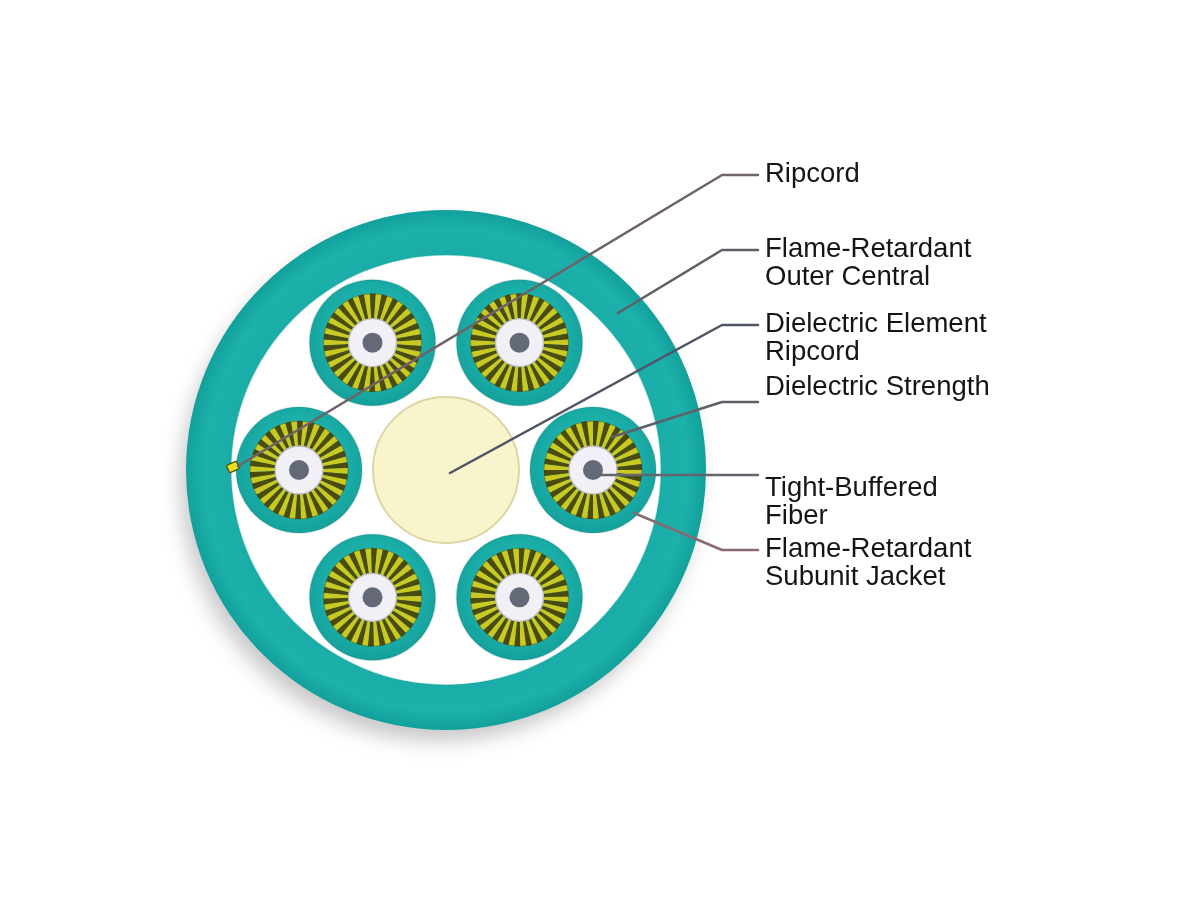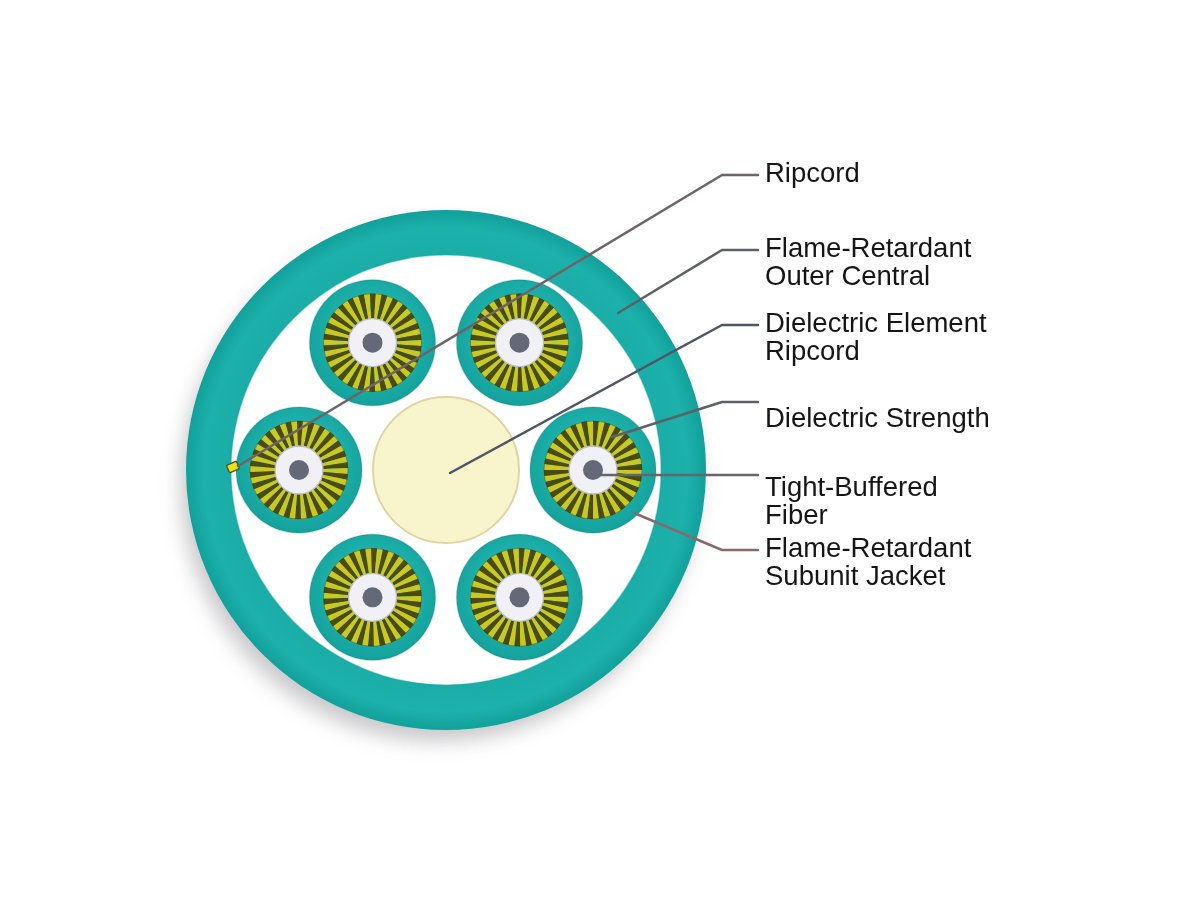--- a/index.html
+++ b/index.html
@@ -442,21 +442,21 @@
         <span></span>
     </div>
     <div class="callout-label" style="top:234px">
       <span>Flame-Retardant</span>
         <span>Outer Central</span>
     </div>
     <div class="callout-label" style="top:309px">
       <span>Dielectric Element</span>
         <span>Ripcord</span>
     </div>
-    <div class="callout-label" style="top:404px">
+    <div class="callout-label" style="top:372px">
       <span>Dielectric Strength</span>
     </div>
     <div class="callout-label" style="top:473px">
       <span>Tight-Buffered</span>
         <span>Fiber</span>
     </div>
     <div class="callout-label" style="top:534px">
       <span>Flame-Retardant</span>
         <span>Subunit Jacket</span>
     </div>

